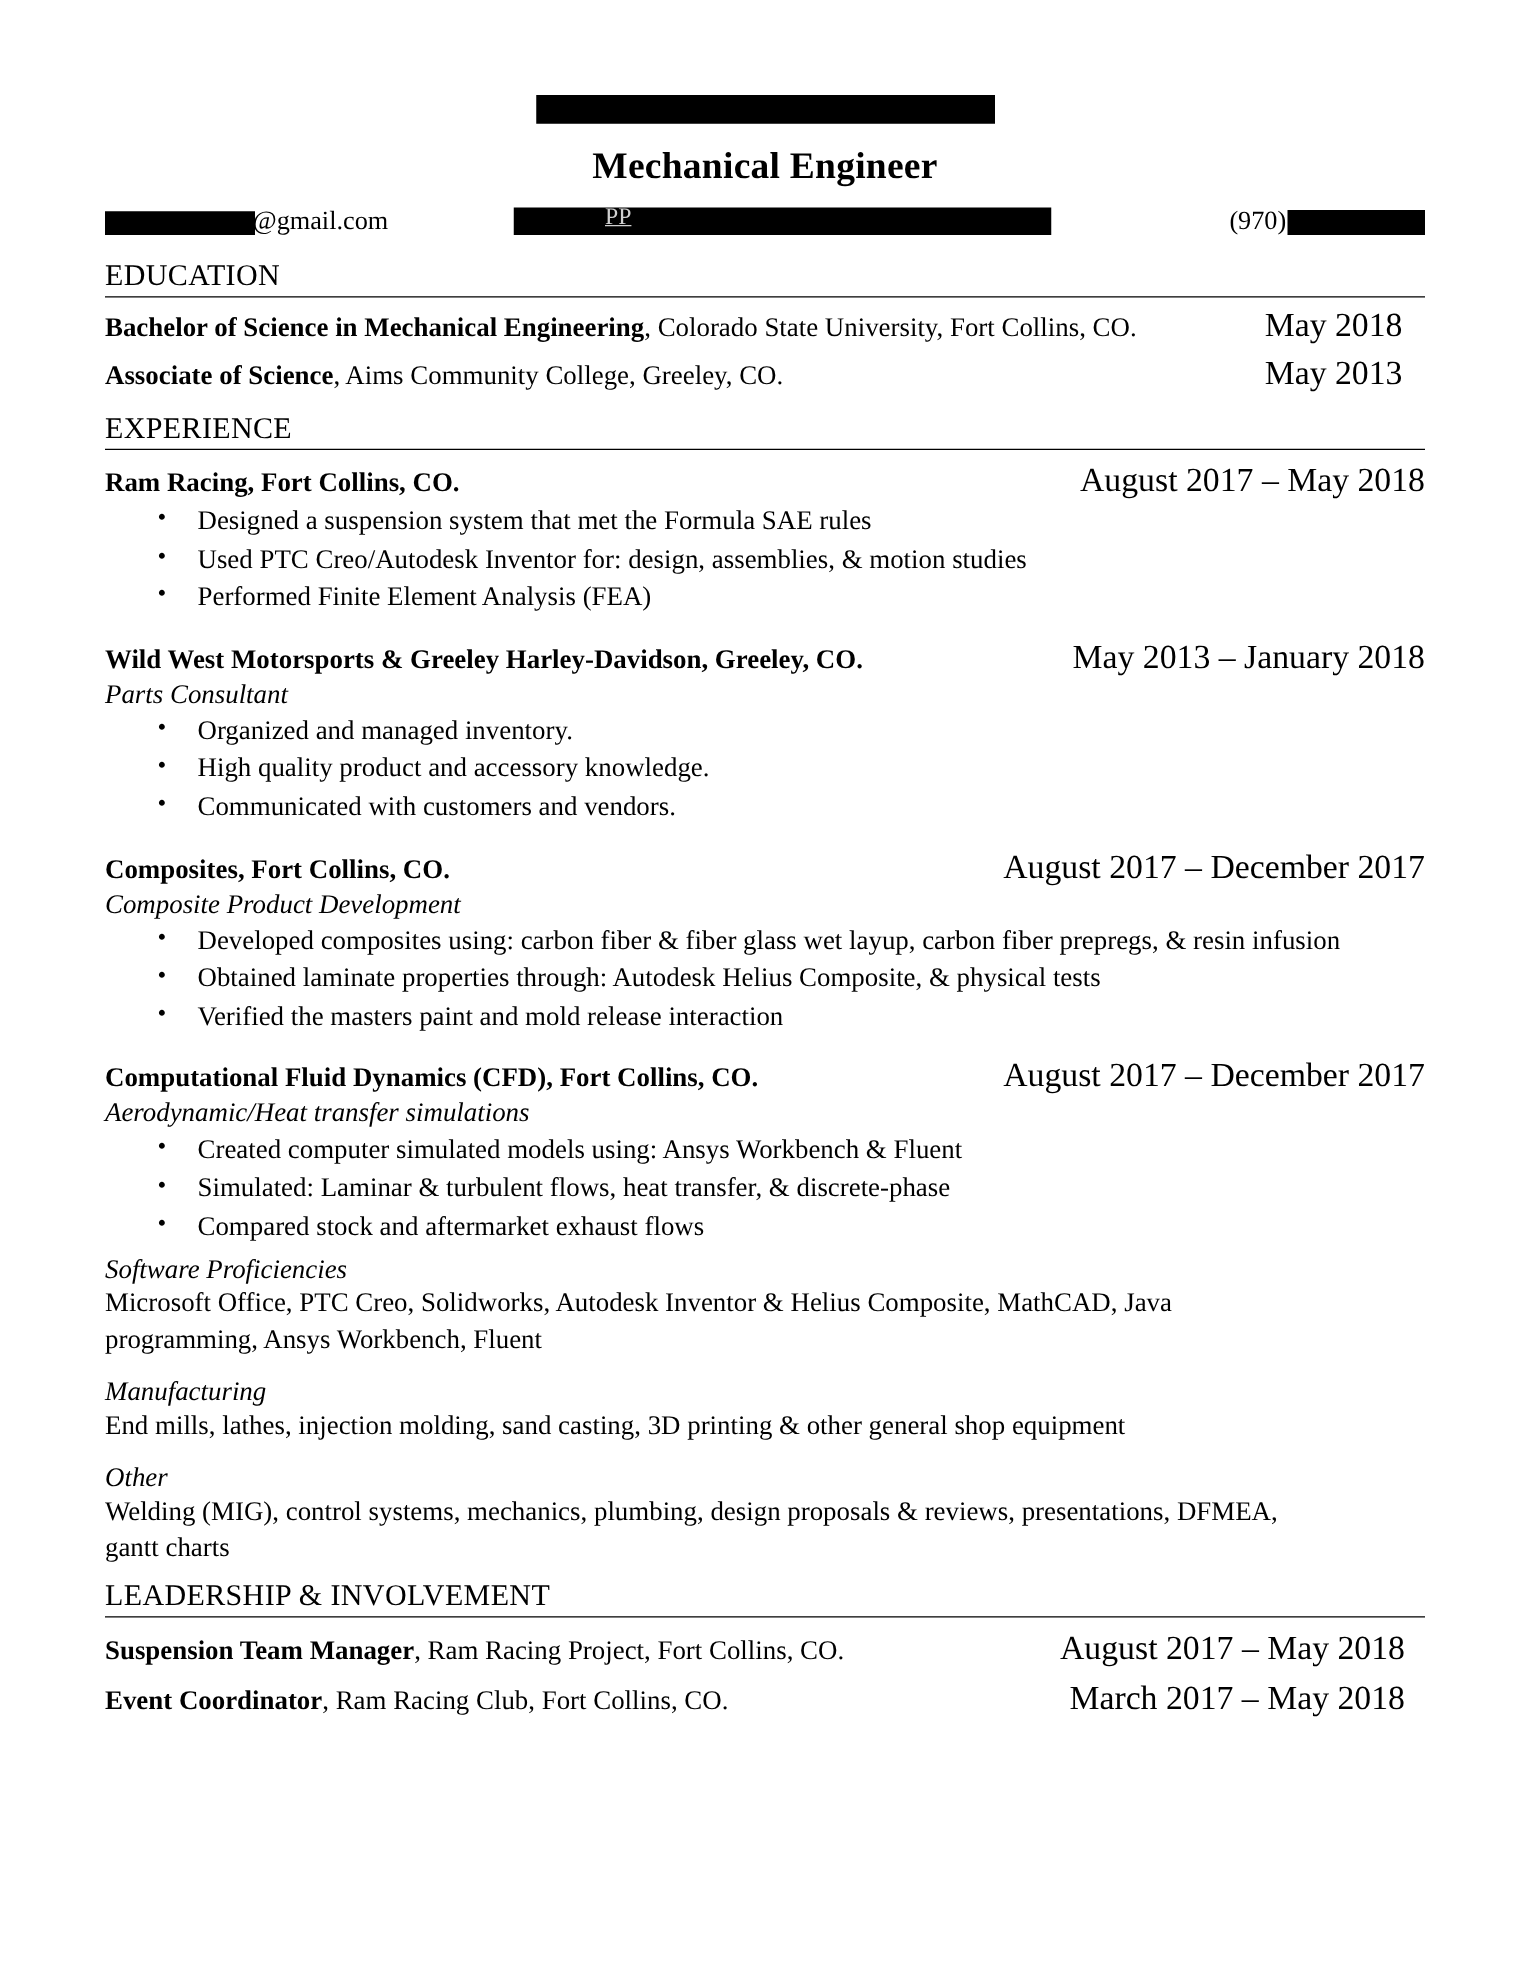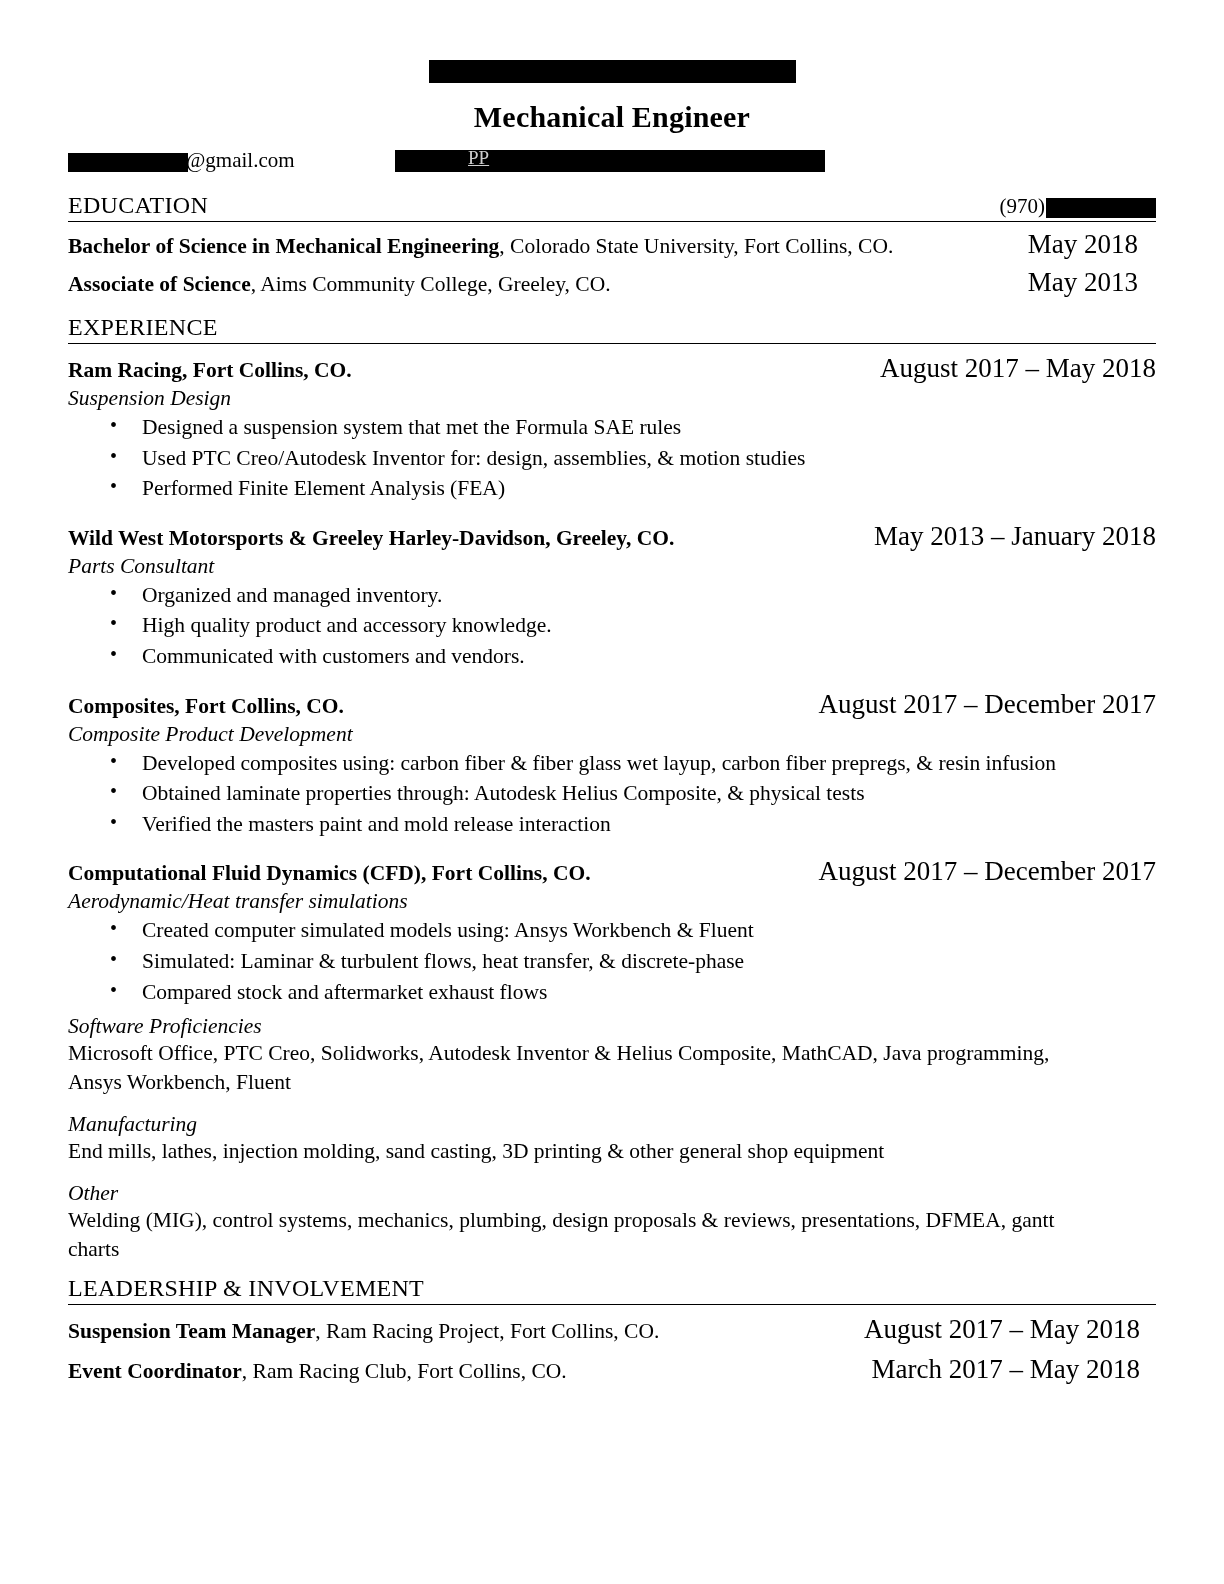--- a/index.html
+++ b/index.html
@@ -12,21 +12,21 @@
     height: 1584px;
     font-family: "Liberation Serif", serif;
     color: #000000;
     position: relative;
     overflow: hidden;
   }
   .page {
     position: relative;
     width: 1224px;
     height: 1228px;
-    padding: 0;
+    padding: 16px;
     box-sizing: border-box;
     border-radius: 31px;
   }
   .content {
     padding: 50px 68px 0 68px;
   }
 
   
   .redact {
     background: #000000;
@@ -84,21 +84,20 @@
     color: #cfcfcf;
     font-size: 19px;
     z-index: 2;
     text-decoration: underline;
   }
   .contact-right {
     position: absolute;
     right: 0;
     top: 4px;
     white-space: nowrap;
-    margin-top: 46px;
   }
   .contact-right .redact {
     width: 110px;
     height: 20px;
     margin-left: 1px;
   }
 
   
   .section-head {
     font-size: 24px;
@@ -213,21 +212,20 @@
       <div class="entry-date">May 2013</div>
     </div>
 
     <div class="section-head tight">EXPERIENCE</div>
 
     <div class="entry">
       <div class="entry-row">
         <div class="entry-left"><b>Ram Racing, Fort Collins, CO.</b></div>
         <div class="entry-date">August 2017 – May 2018</div>
       </div>
-      <div class="role">Suspension Design</div>
       <ul class="bullets">
         <li>Designed a suspension system that met the Formula SAE rules</li>
         <li>Used PTC Creo/Autodesk Inventor for: design, assemblies, &amp; motion studies</li>
         <li>Performed Finite Element Analysis (FEA)</li>
       </ul>
     </div>
 
     <div class="entry exp-block">
       <div class="entry-row">
         <div class="entry-left"><b>Wild West Motorsports &amp; Greeley Harley-Davidson, Greeley, CO.</b></div>

